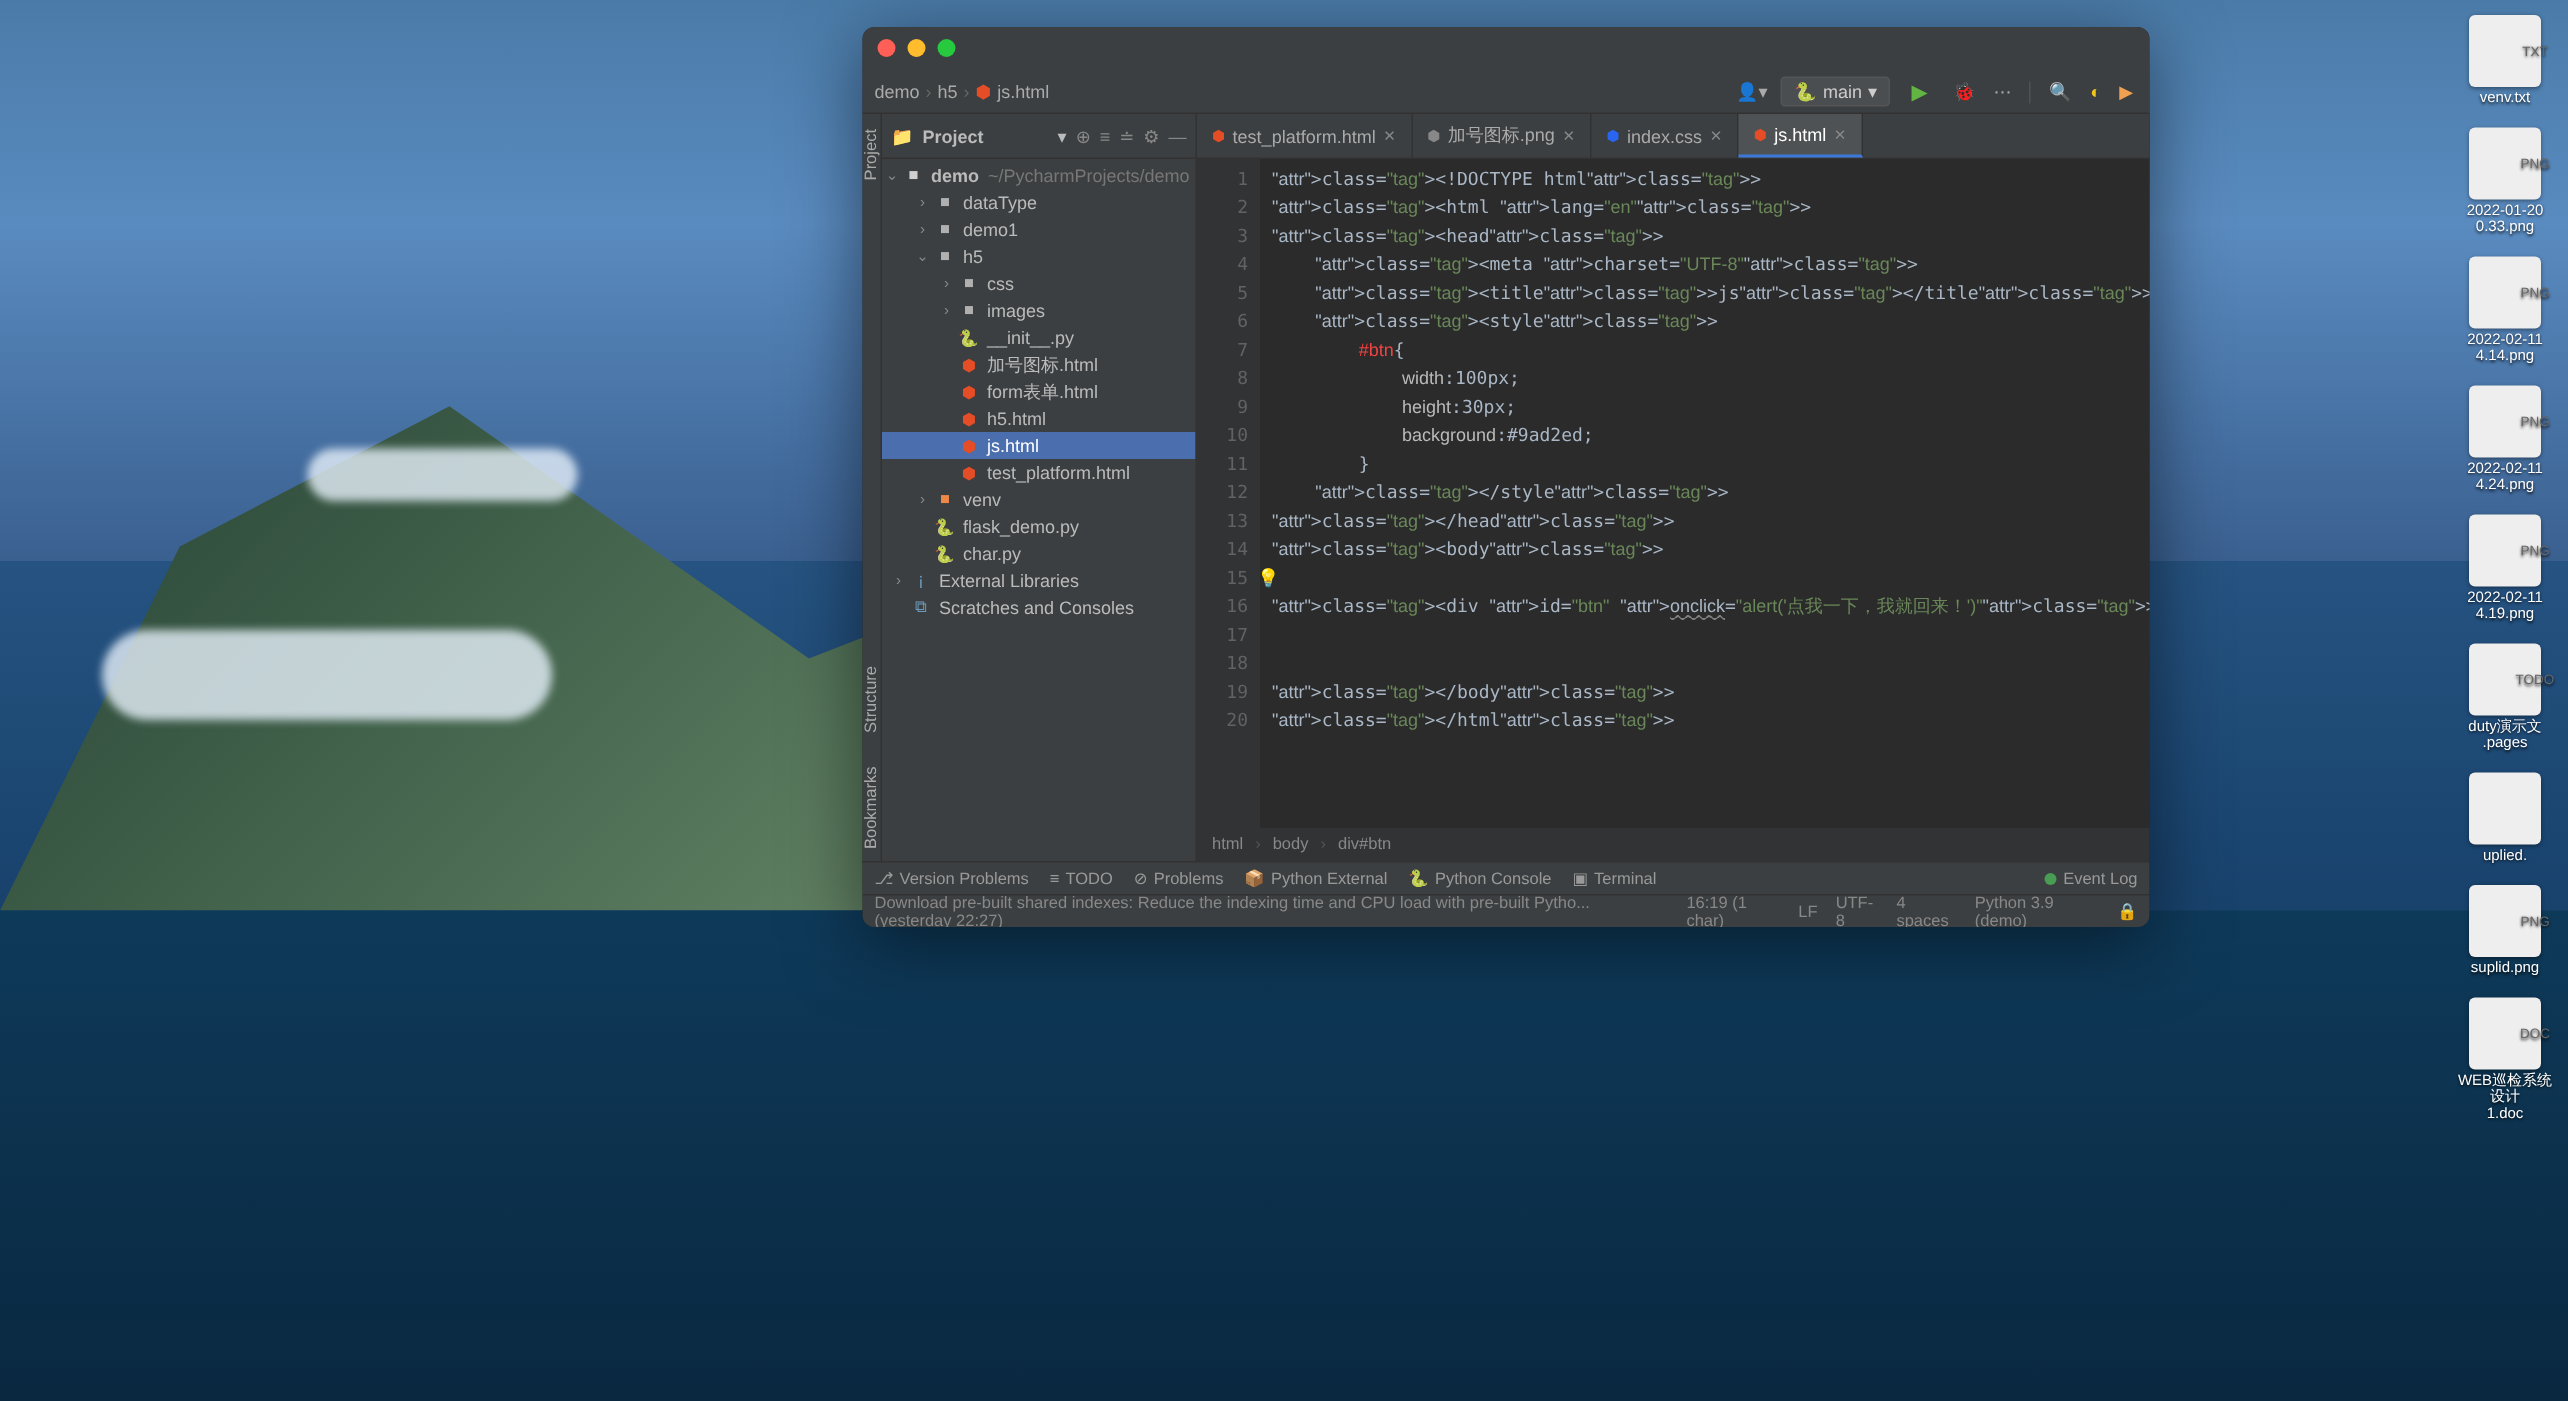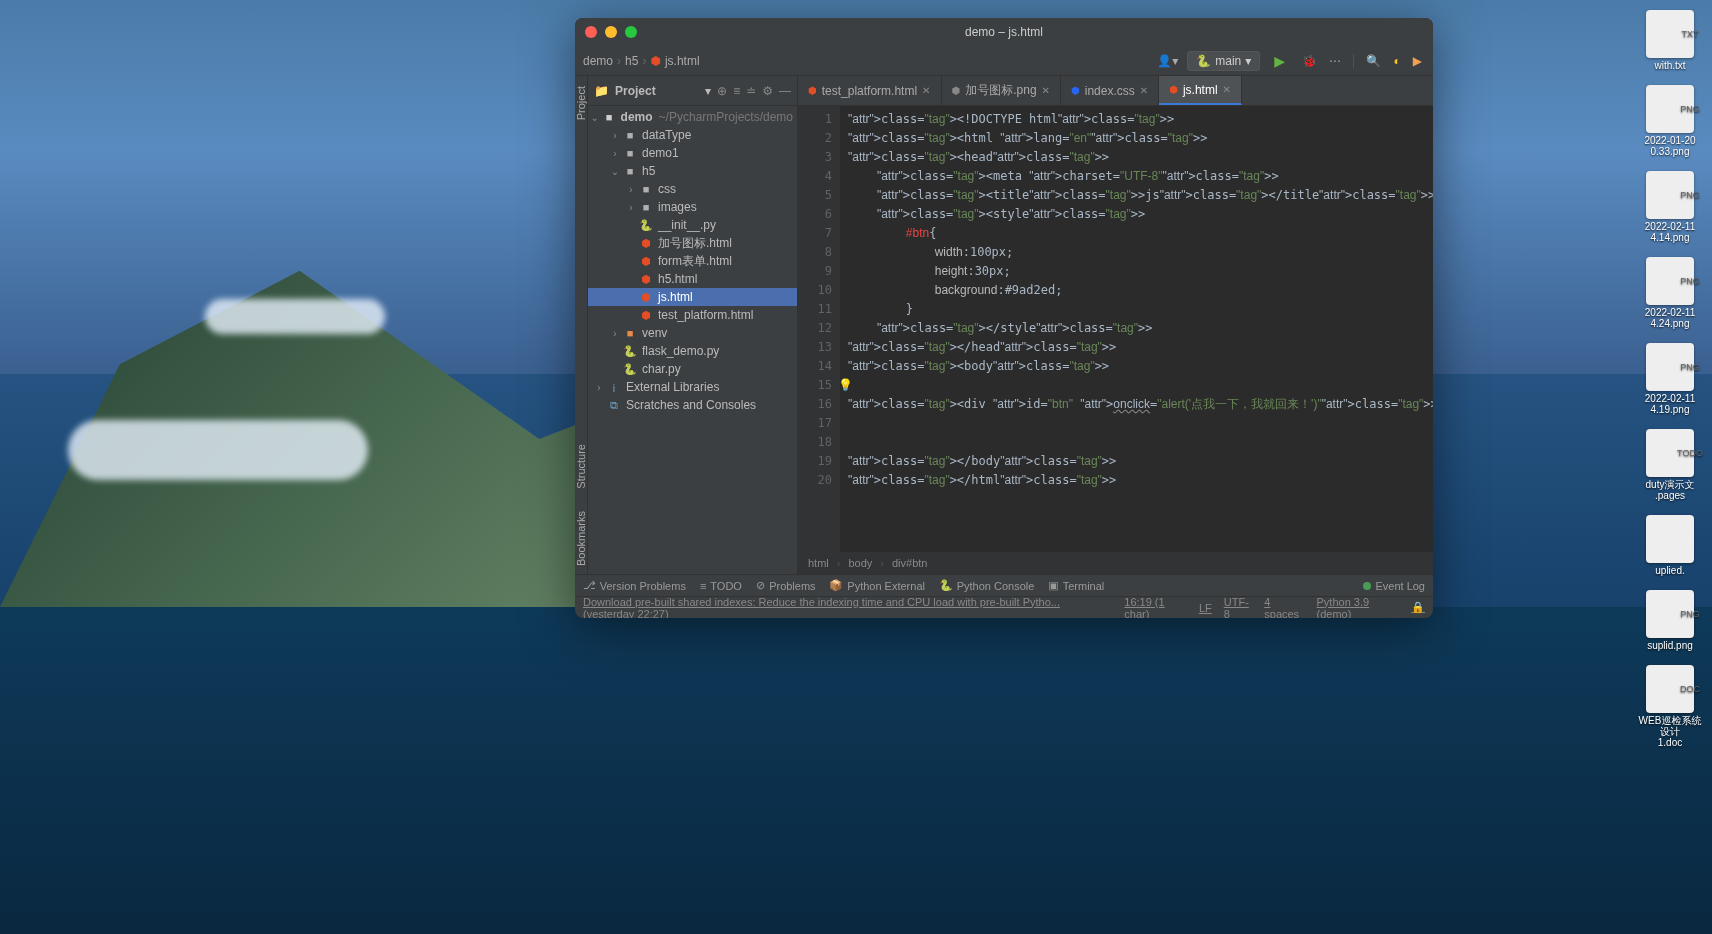--- a/index.html
+++ b/index.html
@@ -88,38 +88,38 @@
 .breadcrumb-bottom { height:22px; background:#313335; display:flex; align-items:center; padding:0 10px; color:#888; font-size:11px; gap:8px; }
 .bc-sep { color:#555; }
 
 
 .bottombar { height:22px; background:#3c3f41; border-top:1px solid #323232; display:flex; align-items:center; padding:0 8px; gap:14px; font-size:11px; color:#999; }
 .bb-item { display:flex; align-items:center; gap:4px; cursor:pointer; }
 .bb-spacer { flex:1; }
 .bb-badge { background:#499c54; width:8px; height:8px; border-radius:50%; display:inline-block; }
 
 
-.statusbar { height:22px; background:#3c3f41; border-top:1px solid #323232; display:flex; align-items:center; padding:0 8px; gap:12px; font-size:11px; color:#888;text-decoration:underline; }
+.statusbar { height:22px; background:#3c3f41; border-top:1px solid #323232; display:flex; align-items:center; padding:0 8px; gap:12px; font-size:11px; color:#888; }
 .sb-spacer { flex:1; }
 .sb-lock { cursor:pointer; }
 
 </style>
 </head>
 <body>
 
 <div class="wallpaper">
   <div class="mountain"></div>
   <div class="cloud c1"></div>
   <div class="cloud c2"></div>
 </div>
 
 <div class="desk-icons" id="desk-icons">
     <div class="desk-icon">
       <div class="ico">TXT</div>
-      <div class="lbl">with.txt</div>
+      <div class="lbl">venv.txt</div>
     </div>
     <div class="desk-icon">
       <div class="ico">PNG</div>
       <div class="lbl">2022-01-20
 0.33.png</div>
     </div>
     <div class="desk-icon">
       <div class="ico">PNG</div>
       <div class="lbl">2022-02-11
 4.14.png</div>
@@ -154,21 +154,20 @@
     </div>
   </div>
 
 <div class="ide">
   <div class="titlebar">
     <div class="traffic">
       <span class="tr-close"></span>
       <span class="tr-min"></span>
       <span class="tr-max"></span>
     </div>
-    <div class="title">demo – js.html</div>
   </div>
 
   <div class="toolbar">
     <span class="bc">
       <span>demo</span>
         <span class="sep">›</span>
       <span>h5</span>
         <span class="sep">›</span>
       <span style="color:#e44d26">⬢</span>
         <span>js.html</span>

